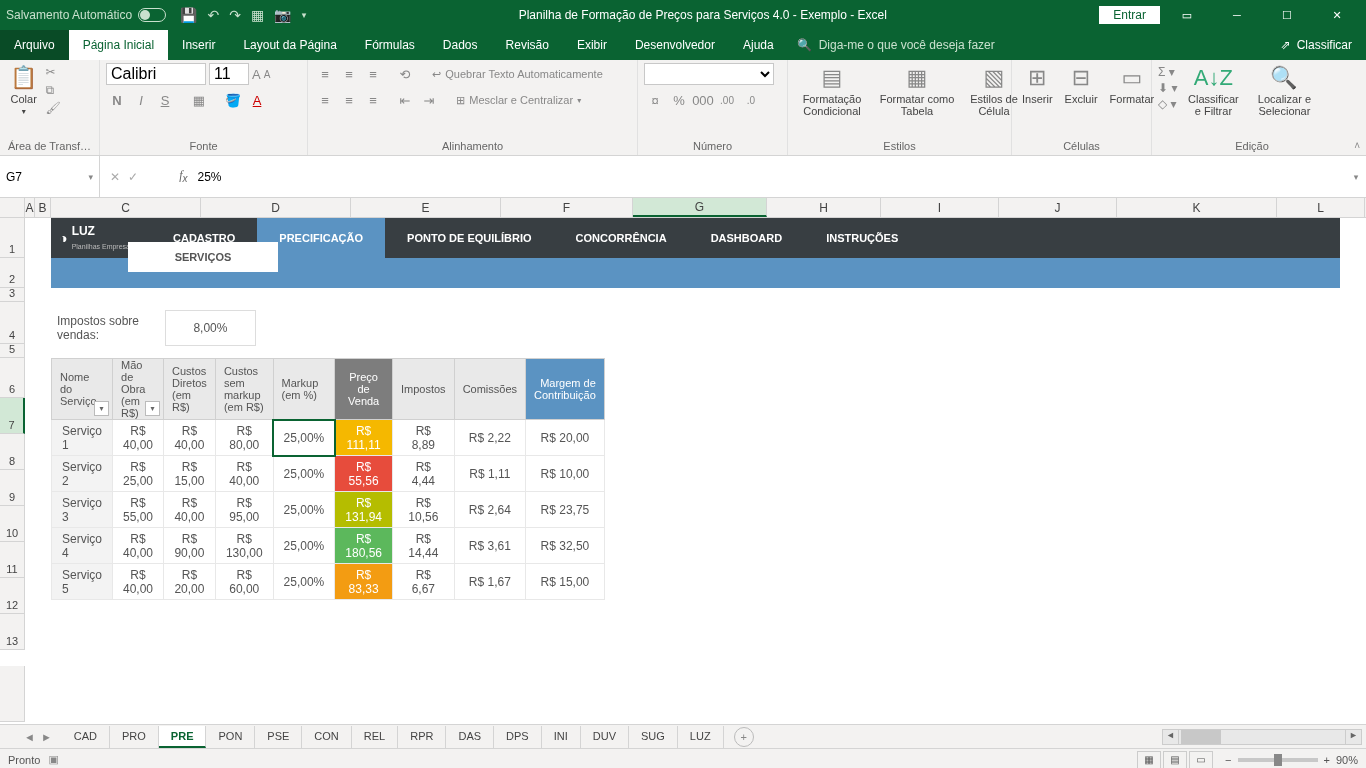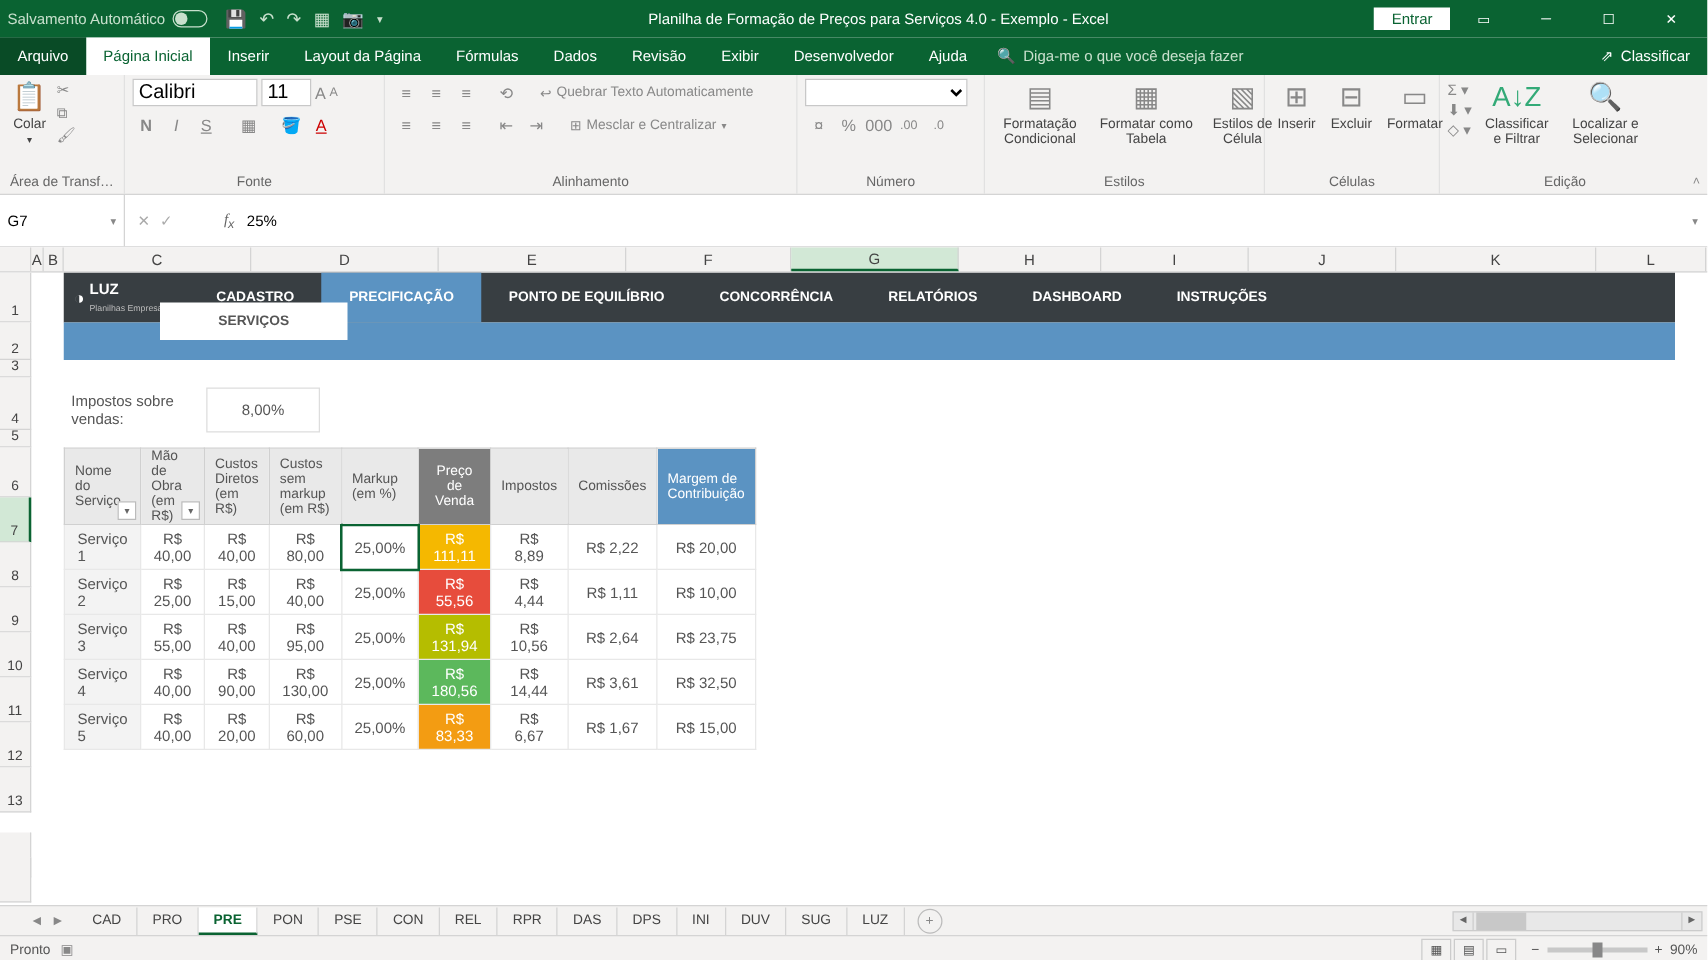--- a/index.html
+++ b/index.html
@@ -365,21 +365,20 @@
     <div style="position:absolute;left:25px;top:0">
       <div class="nav-bar" style="left:26px">
         <div class="logo">
           <span style="font-size:14px">◑</span>
           <div><b>LUZ</b><br><small>Planilhas Empresariais</small></div>
         </div>
         <div class="nav-item">CADASTRO</div>
         <div class="nav-item active">PRECIFICAÇÃO</div>
         <div class="nav-item">PONTO DE EQUILÍBRIO</div>
         <div class="nav-item">CONCORRÊNCIA</div>
-        <div class="nav-item">RELATÓRIOS</div>
         <div class="nav-item">DASHBOARD</div>
         <div class="nav-item">INSTRUÇÕES</div>
       </div>
       <div class="blue-band" style="left:26px"></div>
       <div class="servicos-tab" style="left:103px">SERVIÇOS</div>
 
       <div class="impostos-row" style="left:32px">
         <span class="lbl">Impostos sobre vendas:</span>
         <span class="val">8,00%</span>
       </div>
@@ -388,21 +387,21 @@
         <tbody>
             <tr>
           <th style="width:150px"><span>Nome do Serviço</span><span class="filter">▾</span></th>
           <th style="width:150px"><span>Mão de Obra (em R$)</span><span class="filter">▾</span></th>
           <th style="width:150px">Custos Diretos (em R$)</th>
           <th style="width:132px">Custos sem markup (em R$)</th>
           <th style="width:134px">Markup (em %)</th>
           <th class="dark" style="width:114px;text-align:center">Preço de Venda</th>
           <th style="width:118px">Impostos</th>
           <th style="width:118px">Comissões</th>
-          <th class="blue" style="width:160px;text-align:left">Margem de Contribuição</th>
+          <th class="blue" style="width:160px;text-align:right">Margem de Contribuição</th>
         </tr>
         </tbody>
           <tbody id="pricing-body">
             <tr>
               <td class="name">Serviço 1</td>
               <td class="ctr">R$ 40,00</td>
               <td class="ctr">R$ 40,00</td>
               <td class="ctr">R$ 80,00</td>
               <td class="ctr active-cell">25,00%</td>
               <td class="price-yellow">R$ 111,11</td>

